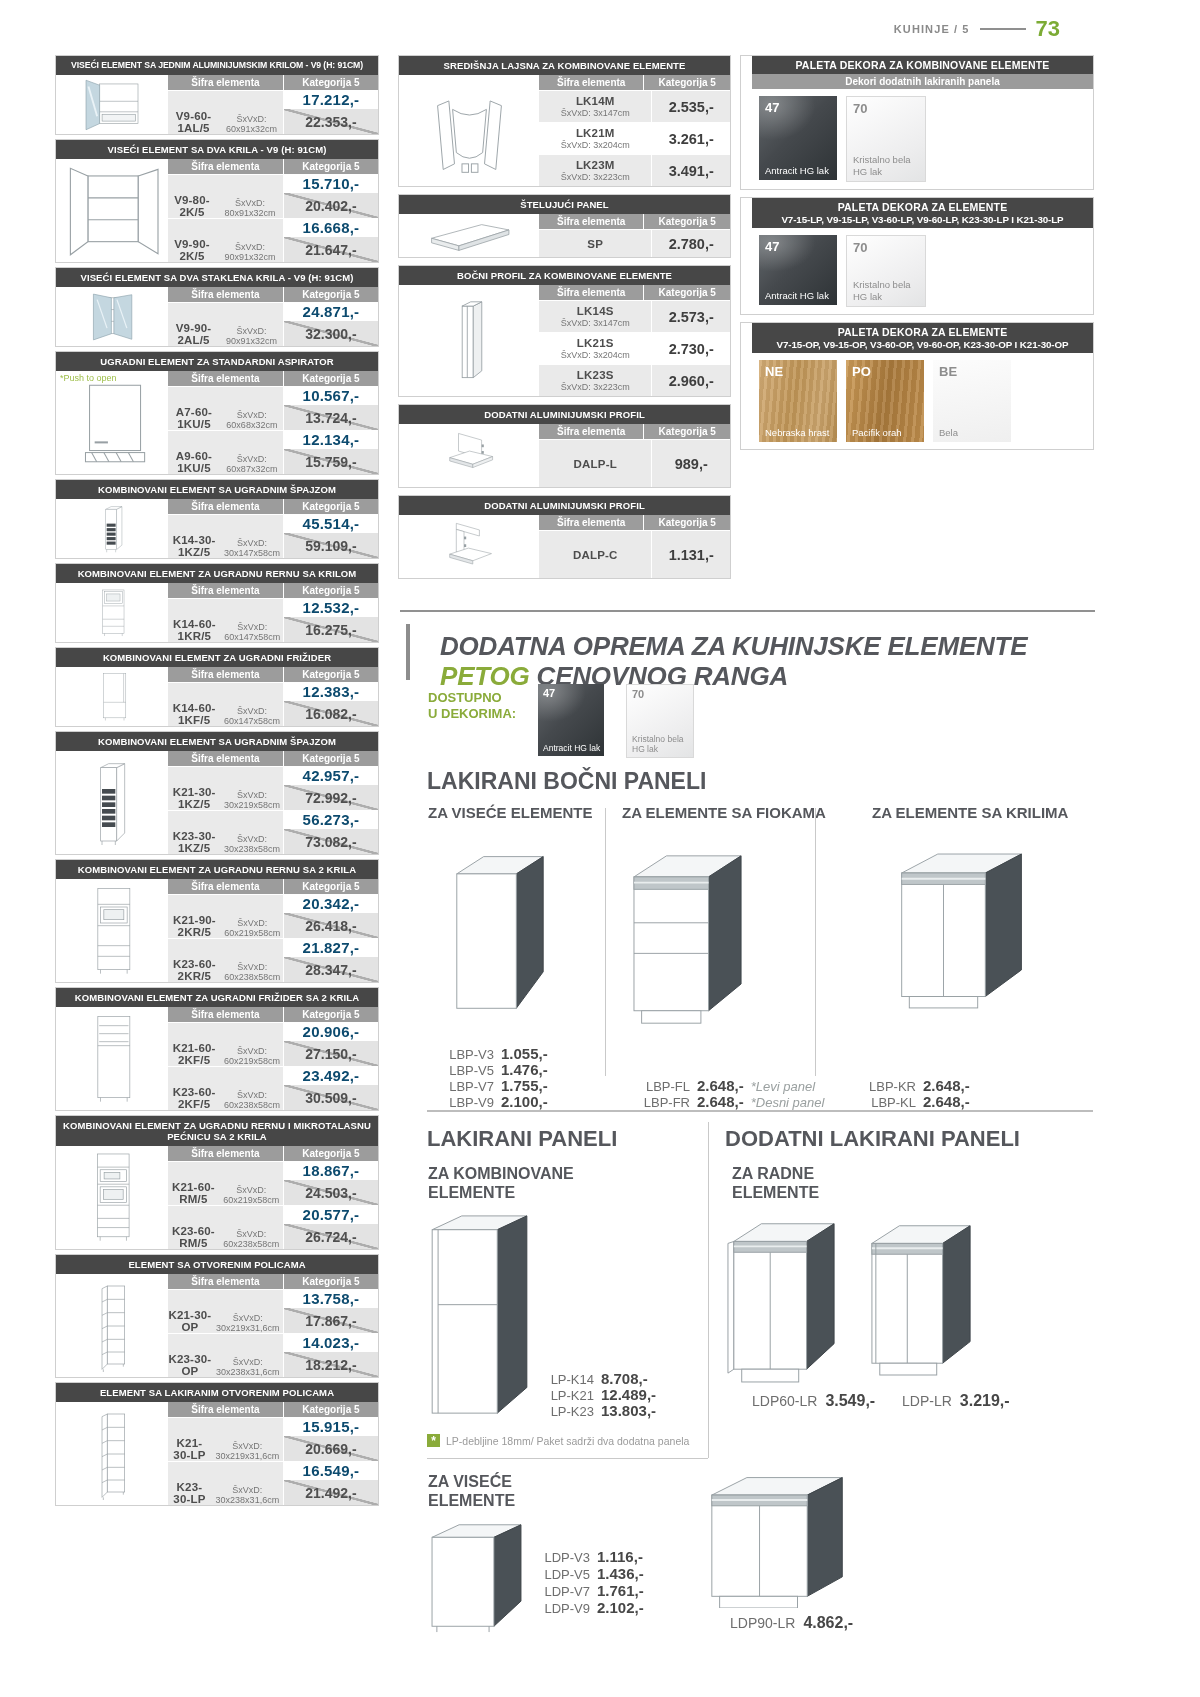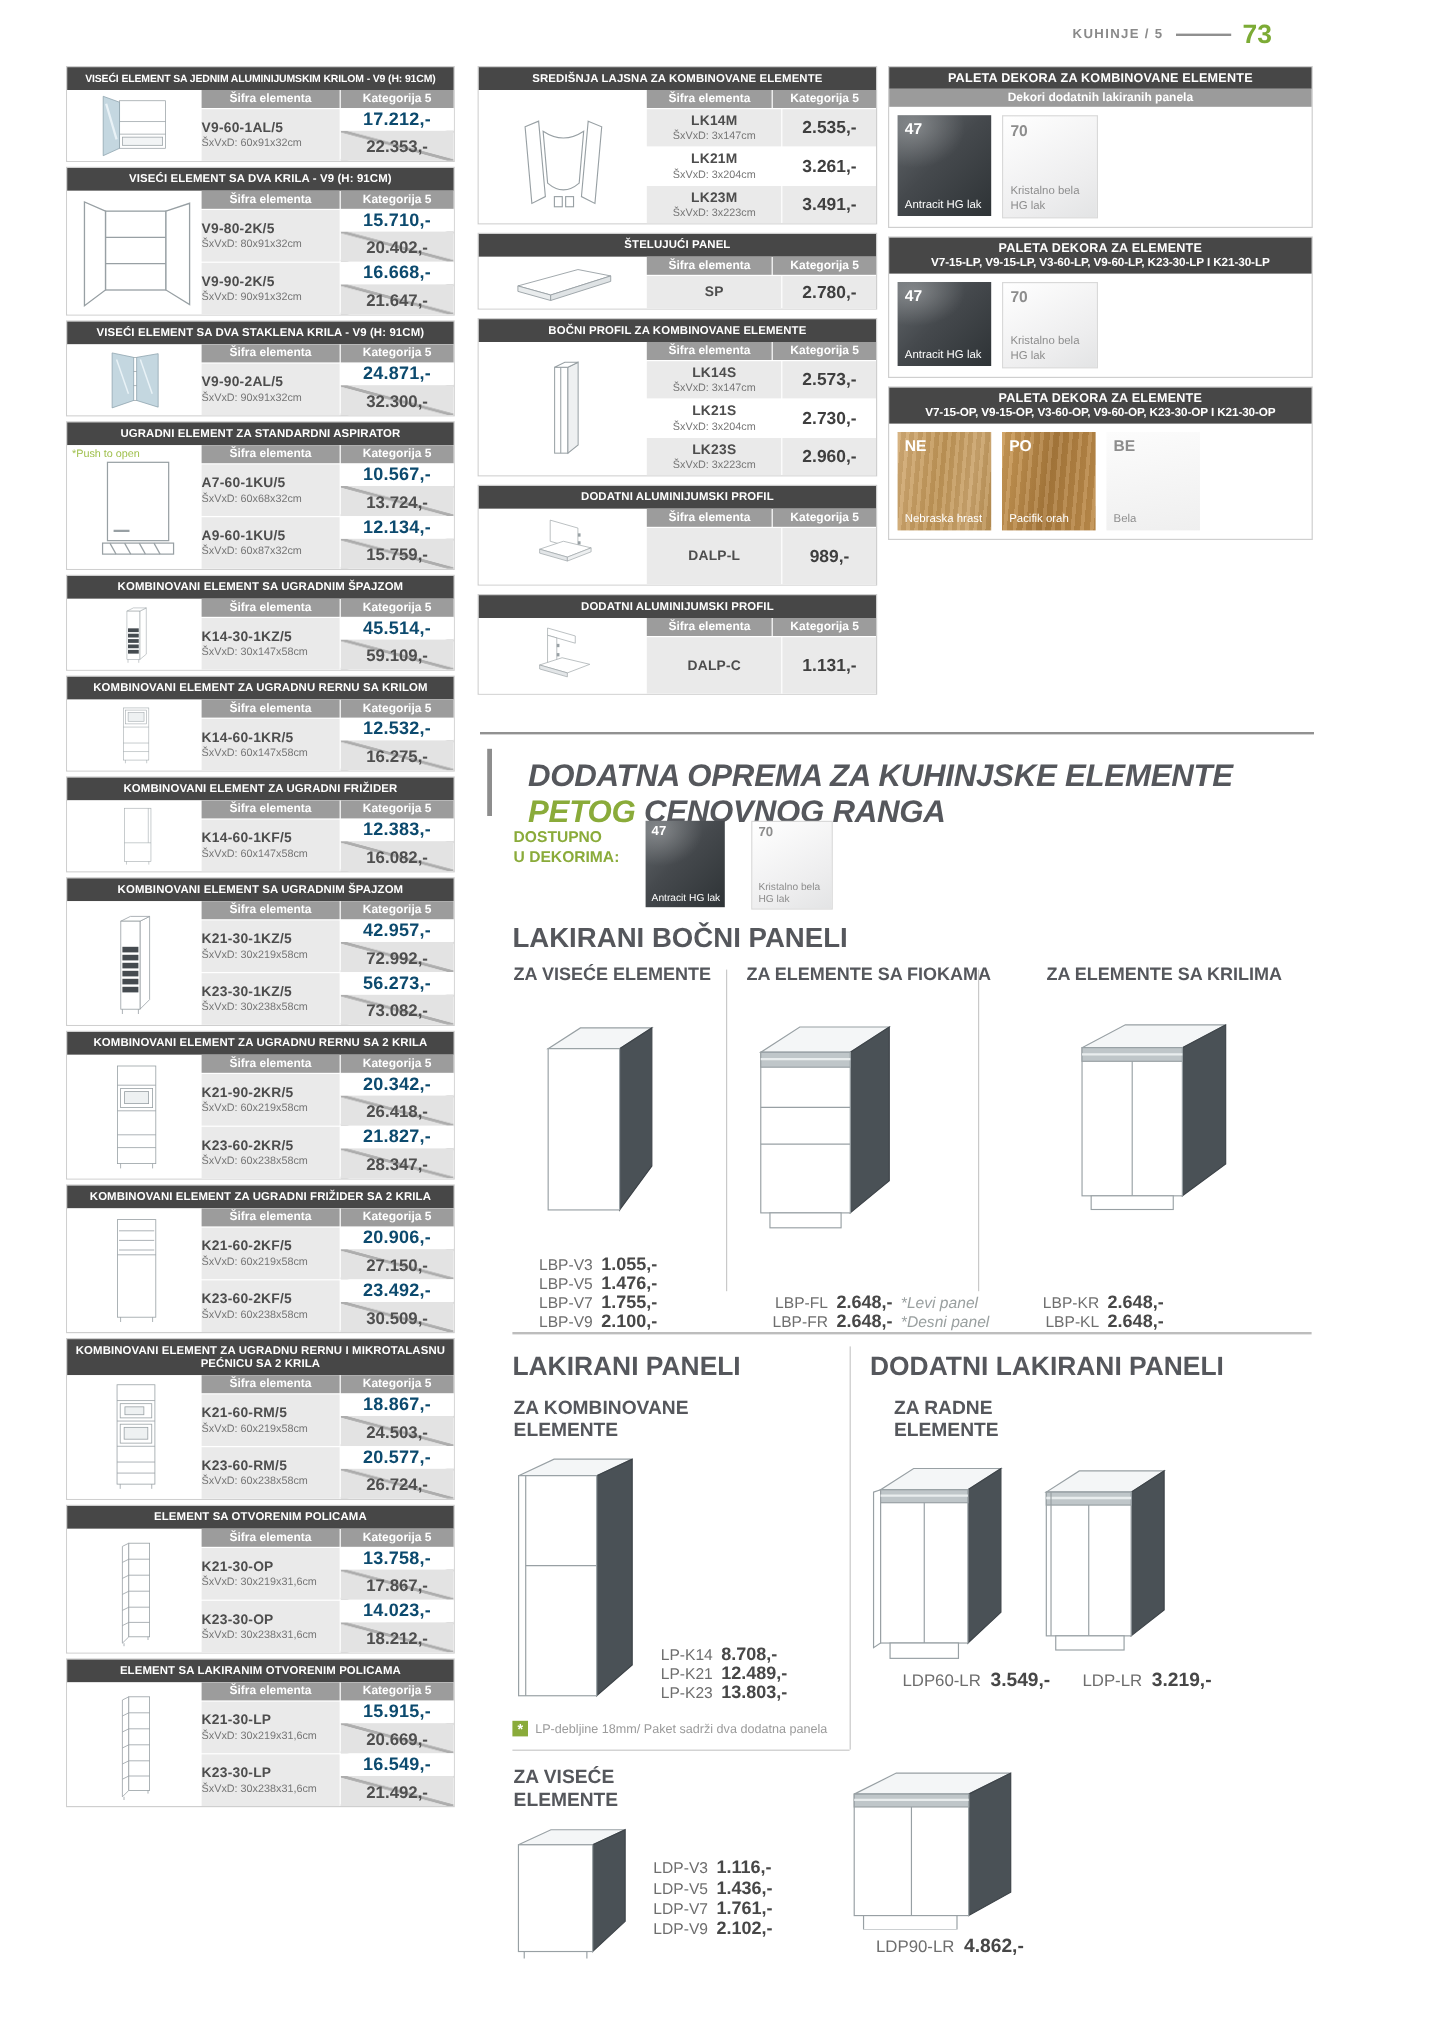--- a/index.html
+++ b/index.html
@@ -29,22 +29,22 @@
   .pt-img{width:112px;min-width:112px;display:flex;align-items:center;justify-content:center;position:relative;}
   .pt-note{position:absolute;top:2px;left:4px;font-size:9px;color:#9ebf4a;}
   .pt-rows{flex:1;display:flex;flex-direction:column;}
   .pt-colhead{display:flex;margin-bottom:1px;}
   .pt-ch{background:#9c9c9c;color:#fff;font-size:10px;font-weight:700;height:15px;
          display:flex;align-items:center;justify-content:center;}
   .pt-ch-code{flex:1.22;margin-right:1px;}
   .pt-ch-cat{flex:1;}
   .pt-prod{display:flex;height:43px;margin-bottom:1px;}
   .pt-prod:last-child{margin-bottom:0;}
-  .pt-code{flex:1.22;margin-right:1px;background:#eaeaea;display:flex;flex-direction:column;
-           align-items:flex-start;justify-content:center;text-align:center;gap:1px;}
+  .pt-code{flex:1.22;margin-right:1px;background:#eaeaea;display:flex;
+           align-items:flex-end;justify-content:center;text-align:center;gap:1px;}
   .pt-code b{font-size:11.5px;color:#4d4d4d;letter-spacing:.2px;}
   .pt-code span{font-size:9px;color:#767676;}
   .pt-prices{flex:1;display:flex;flex-direction:column;}
   .pt-new{height:21px;margin-bottom:1px;background:#fff;display:flex;align-items:center;
           justify-content:center;font-size:15px;font-weight:700;color:#0c4a6e;letter-spacing:.2px;}
   .pt-old{height:32px;display:flex;align-items:center;justify-content:center;font-size:14px;
           font-weight:700;color:#4f4f4f;
           background:linear-gradient(to top right, rgba(0,0,0,0) 47%, #adadad 48%, #adadad 52%, rgba(0,0,0,0) 53%), #e3e3e3;}
 
   
@@ -53,21 +53,21 @@
   .mt-row:last-child{margin-bottom:0;}
   .mt-code{flex:1.45;margin-right:1px;display:flex;flex-direction:column;align-items:center;
            justify-content:center;text-align:center;gap:1px;}
   .mt-code b{font-size:11.5px;color:#4d4d4d;letter-spacing:.2px;}
   .mt-code span{font-size:9px;color:#767676;}
   .mt-price{flex:1;display:flex;align-items:center;justify-content:center;font-size:14.5px;
             font-weight:700;color:#3f3f3f;}
   .a0{background:#eaeaea;} .a1{background:#fff;}
 
   
-  .pal{border:1px solid #cfcfcf;margin-bottom:7px;background:#fff;}
+  .pal{border:1px solid #cfcfcf;margin-bottom:7px;background:#fff;padding-left:11px;}
   .pal-head{background:#474747;color:#fff;text-align:center;padding:3px 2px;}
   .pal-t1{font-size:10.5px;font-weight:700;letter-spacing:.2px;}
   .pal-t2{font-size:9.8px;font-weight:700;margin-top:1px;letter-spacing:-.1px;}
   .pal-sub{background:#9b9b9b;color:#fff;text-align:center;font-size:10px;font-weight:700;padding:2px;}
   .pal-body{padding:7px;display:flex;gap:9px;}
   .sw{position:relative;width:78px;height:84px;}
   .pal-1 .sw{height:70px;} .pal-2 .sw{height:82px;}
   .sw-c{position:absolute;top:4px;left:6px;font-size:13px;font-weight:700;}
   .sw-n{position:absolute;bottom:4px;left:6px;right:3px;font-size:9.5px;line-height:1.2;}
   .sw-antracit{background:radial-gradient(120% 90% at 18% 12%, rgba(255,255,255,.25), rgba(255,255,255,0) 45%),
@@ -118,21 +118,21 @@
   #lp-komb-prices .xp-code{width:48px;}
   #lp-foot{position:absolute;left:27px;top:824px;display:flex;align-items:center;gap:6px;}
   .foot-star{width:13px;height:13px;background:#8aab3a;color:#fff;font-size:12px;font-weight:700;
              display:flex;align-items:center;justify-content:center;line-height:1;}
   .foot-text{font-size:10.5px;color:#9b9b9b;}
   #lp-vis-label{left:28px;top:862px;}
   #lp-vis-img{position:absolute;left:28px;top:908px;}
   #lp-vis-prices{position:absolute;left:140px;top:938px;}
   #lp-vis-prices .xprice{height:17px;}
   #lp-vis-prices .xp-code{width:50px;}
-  #ldp-label{left:345px;top:554px;}
+  #ldp-label{left:332px;top:554px;}
   .ldp-img,.ldp-lab{position:absolute;}
   .ldp-lab{display:flex;gap:8px;align-items:baseline;}
   .lcode{font-size:14px;color:#6e6e6e;}
   .lval{font-size:16px;font-weight:700;color:#474747;}
 </style>
 </head>
 <body>
 
 <div class="page">
   <header class="pagehead">

